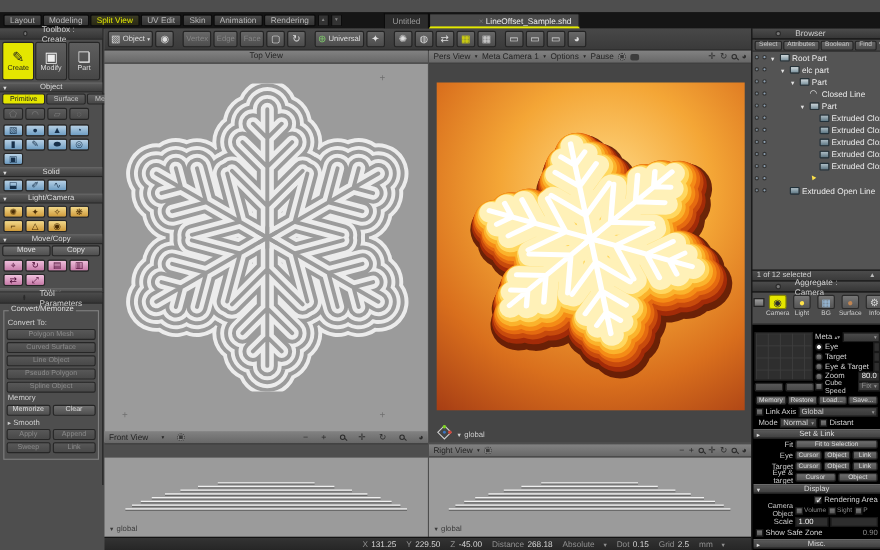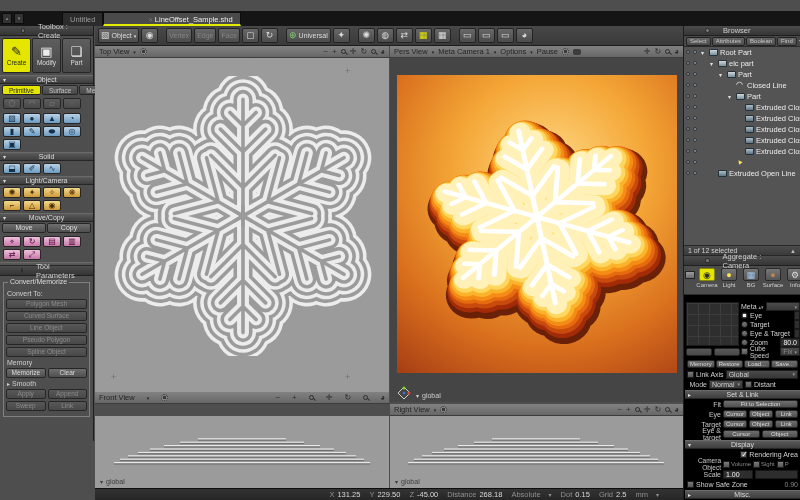--- a/index.html
+++ b/index.html
@@ -136,20 +136,30 @@
   .asec{margin-top:1px;}
   .field{background:#2e2e2e;border:1px solid #181818;color:#f0f0f0;font-size:7px;padding:0 2px;height:9px;display:flex;align-items:center;}
 </style>
 </head>
 <body>
 
 <div class="win">
 
 
   <div class="modebar">
+    <div class="mtabs">
+
+    <button class="mtab">Layout</button>
+        <button class="mtab">Modeling</button>
+        <button class="mtab active">Split View</button>
+        <button class="mtab">UV Edit</button>
+        <button class="mtab">Skin</button>
+        <button class="mtab">Animation</button>
+        <button class="mtab">Rendering</button>
+      </div>
     <button class="mt-arrow">▴</button>
     <button class="mt-arrow">▾</button>
     <div class="dtabs">
 
     <div class="dtab">
           <span class="x"></span><span>Untitled</span>
         </div>
         <div class="dtab active">
           <span class="x">×</span><span>LineOffset_Sample.shd</span>
         </div>
@@ -340,21 +350,21 @@
         <span class="g">▭</span>
       </button>
     <button class="tbtn">
         <span class="g">▭</span>
       </button>
     <button class="tbtn">
         <span class="g">◕</span>
       </button>
   </div>
 
-  <div class="vph" style="left:95px;top:46px;width:294px;">
+  <div class="vph" style="left:95px;top:46px;width:294px;flex-direction:column;">
     <span>Top View</span>
       <span style="font-size:5px">▾</span>
     <span class="gear"></span>
     <span class="sp"></span>
     <span class="hic">−</span>
     <span class="hic">+</span>
     <span class="mag"></span>
     <span class="hic">✛</span>
     <span class="hic">↻</span>
     <span class="mag"></span>

